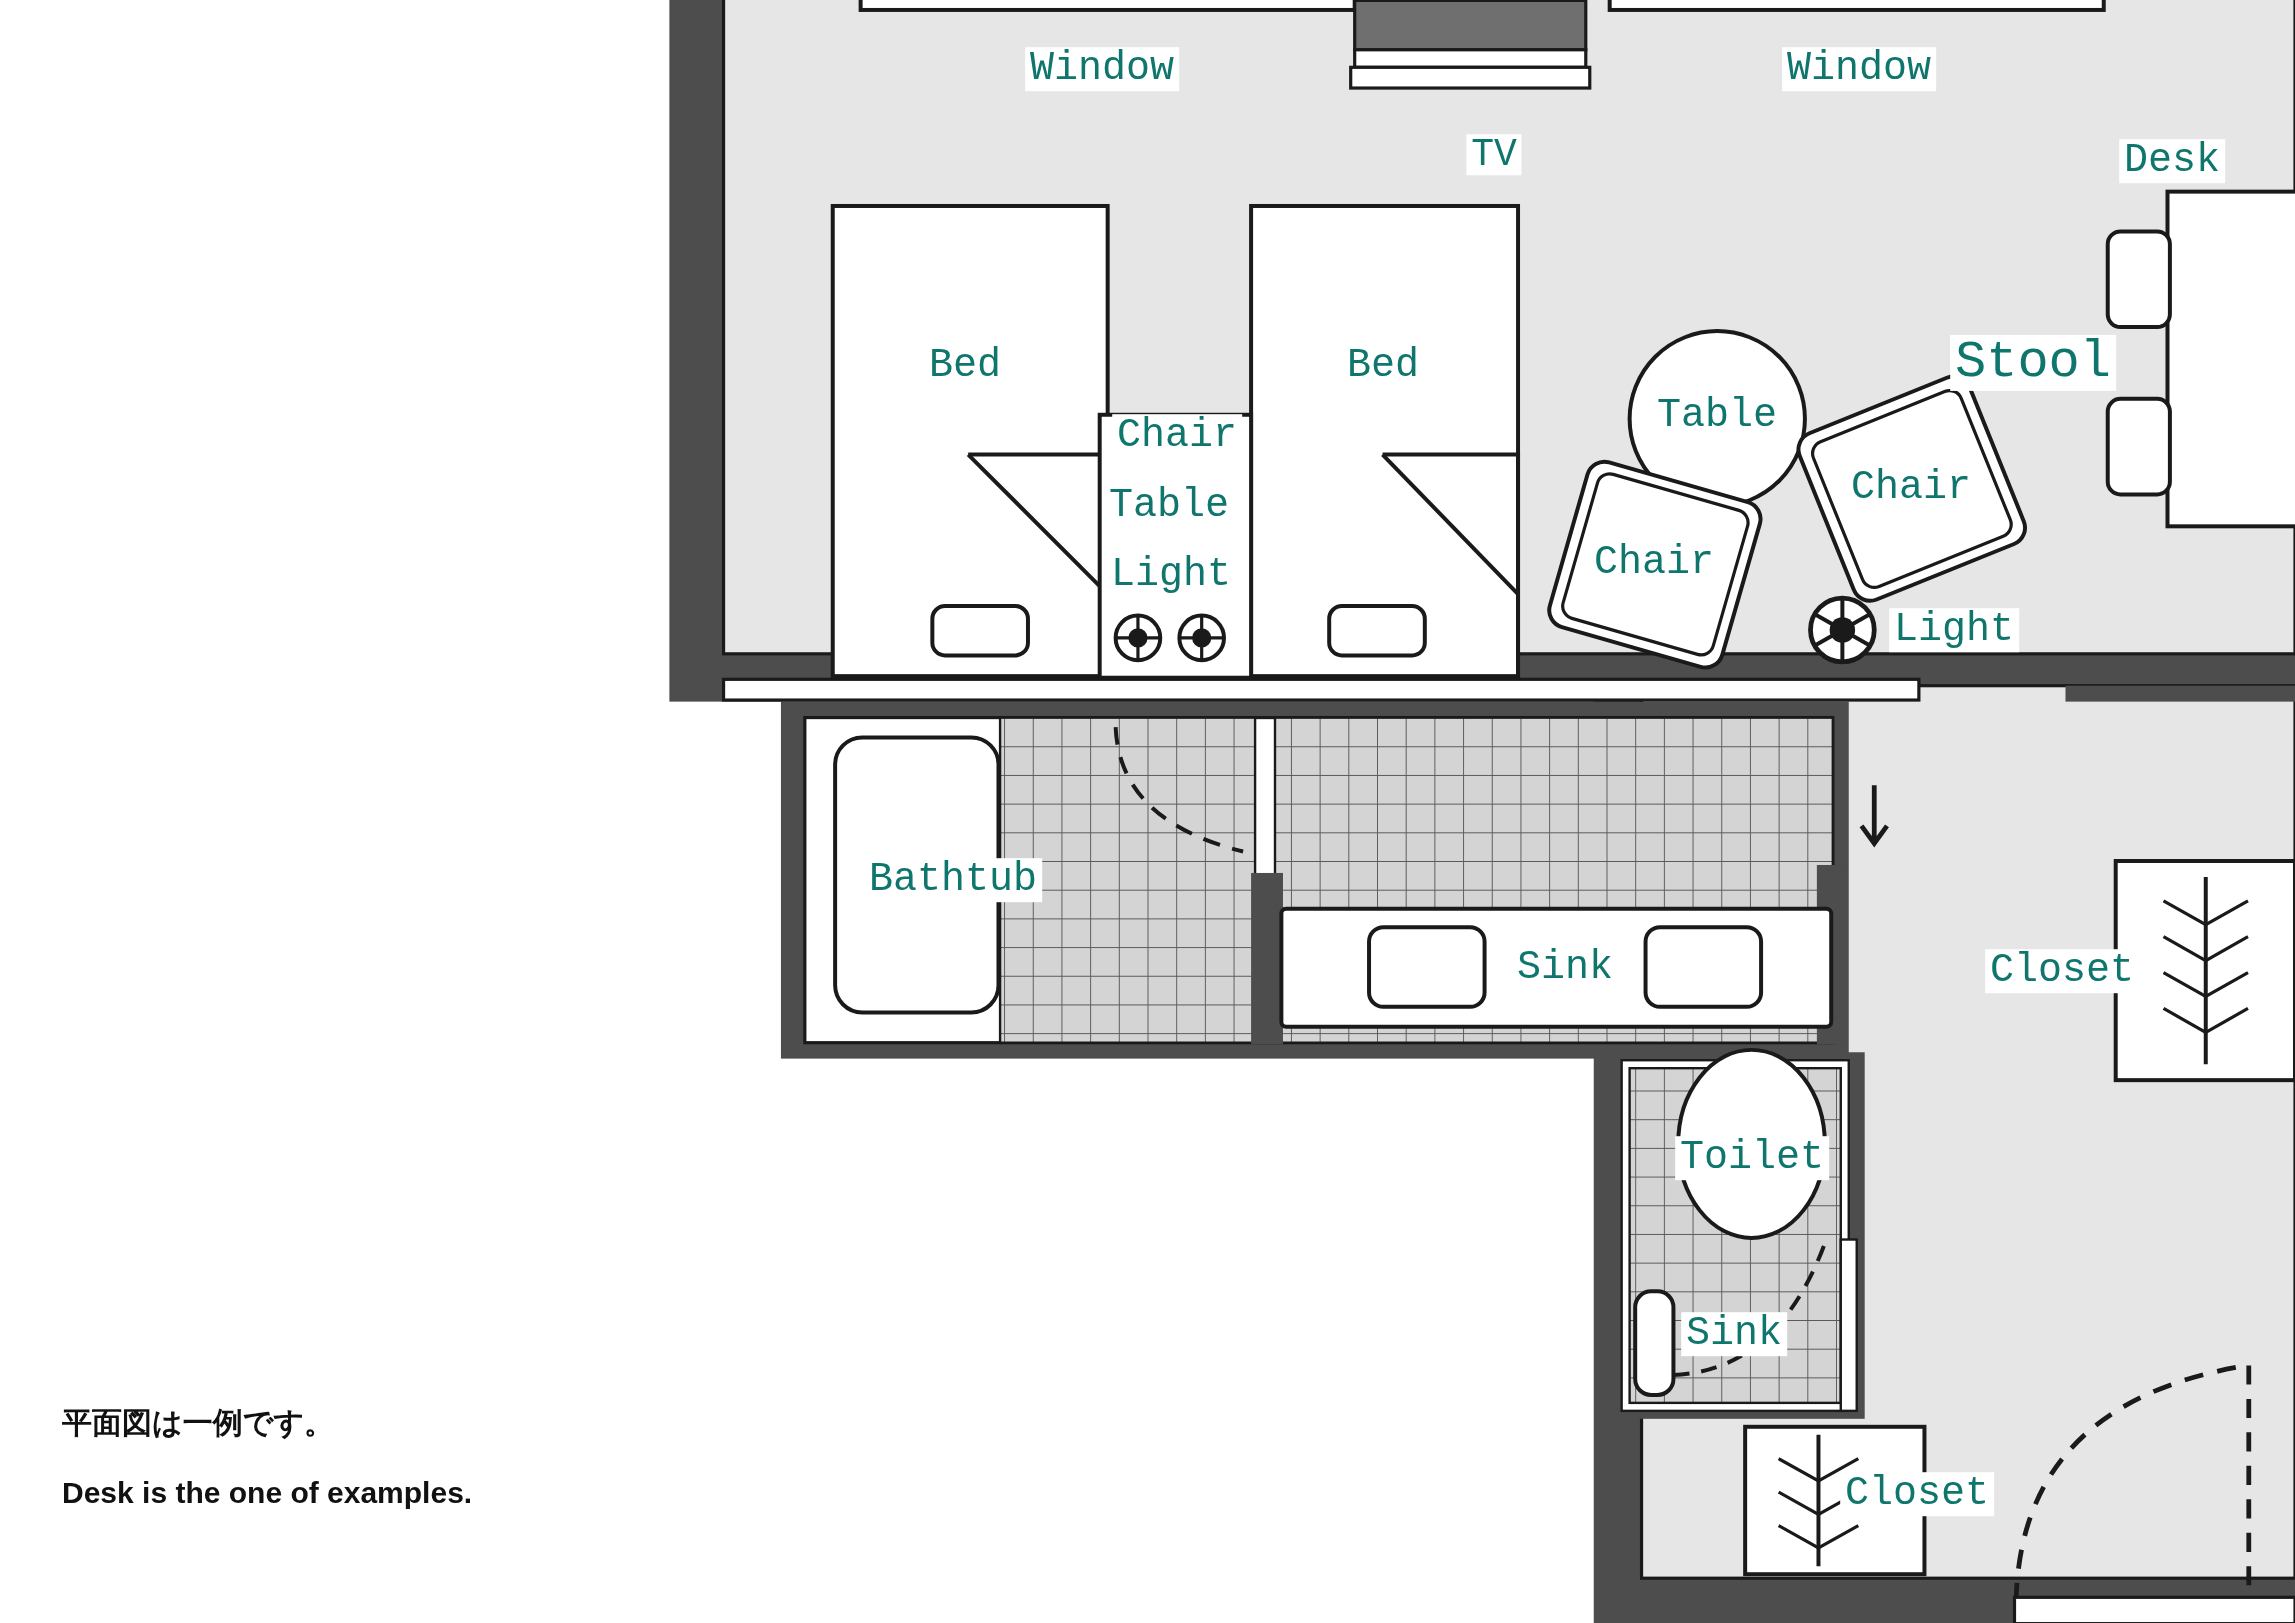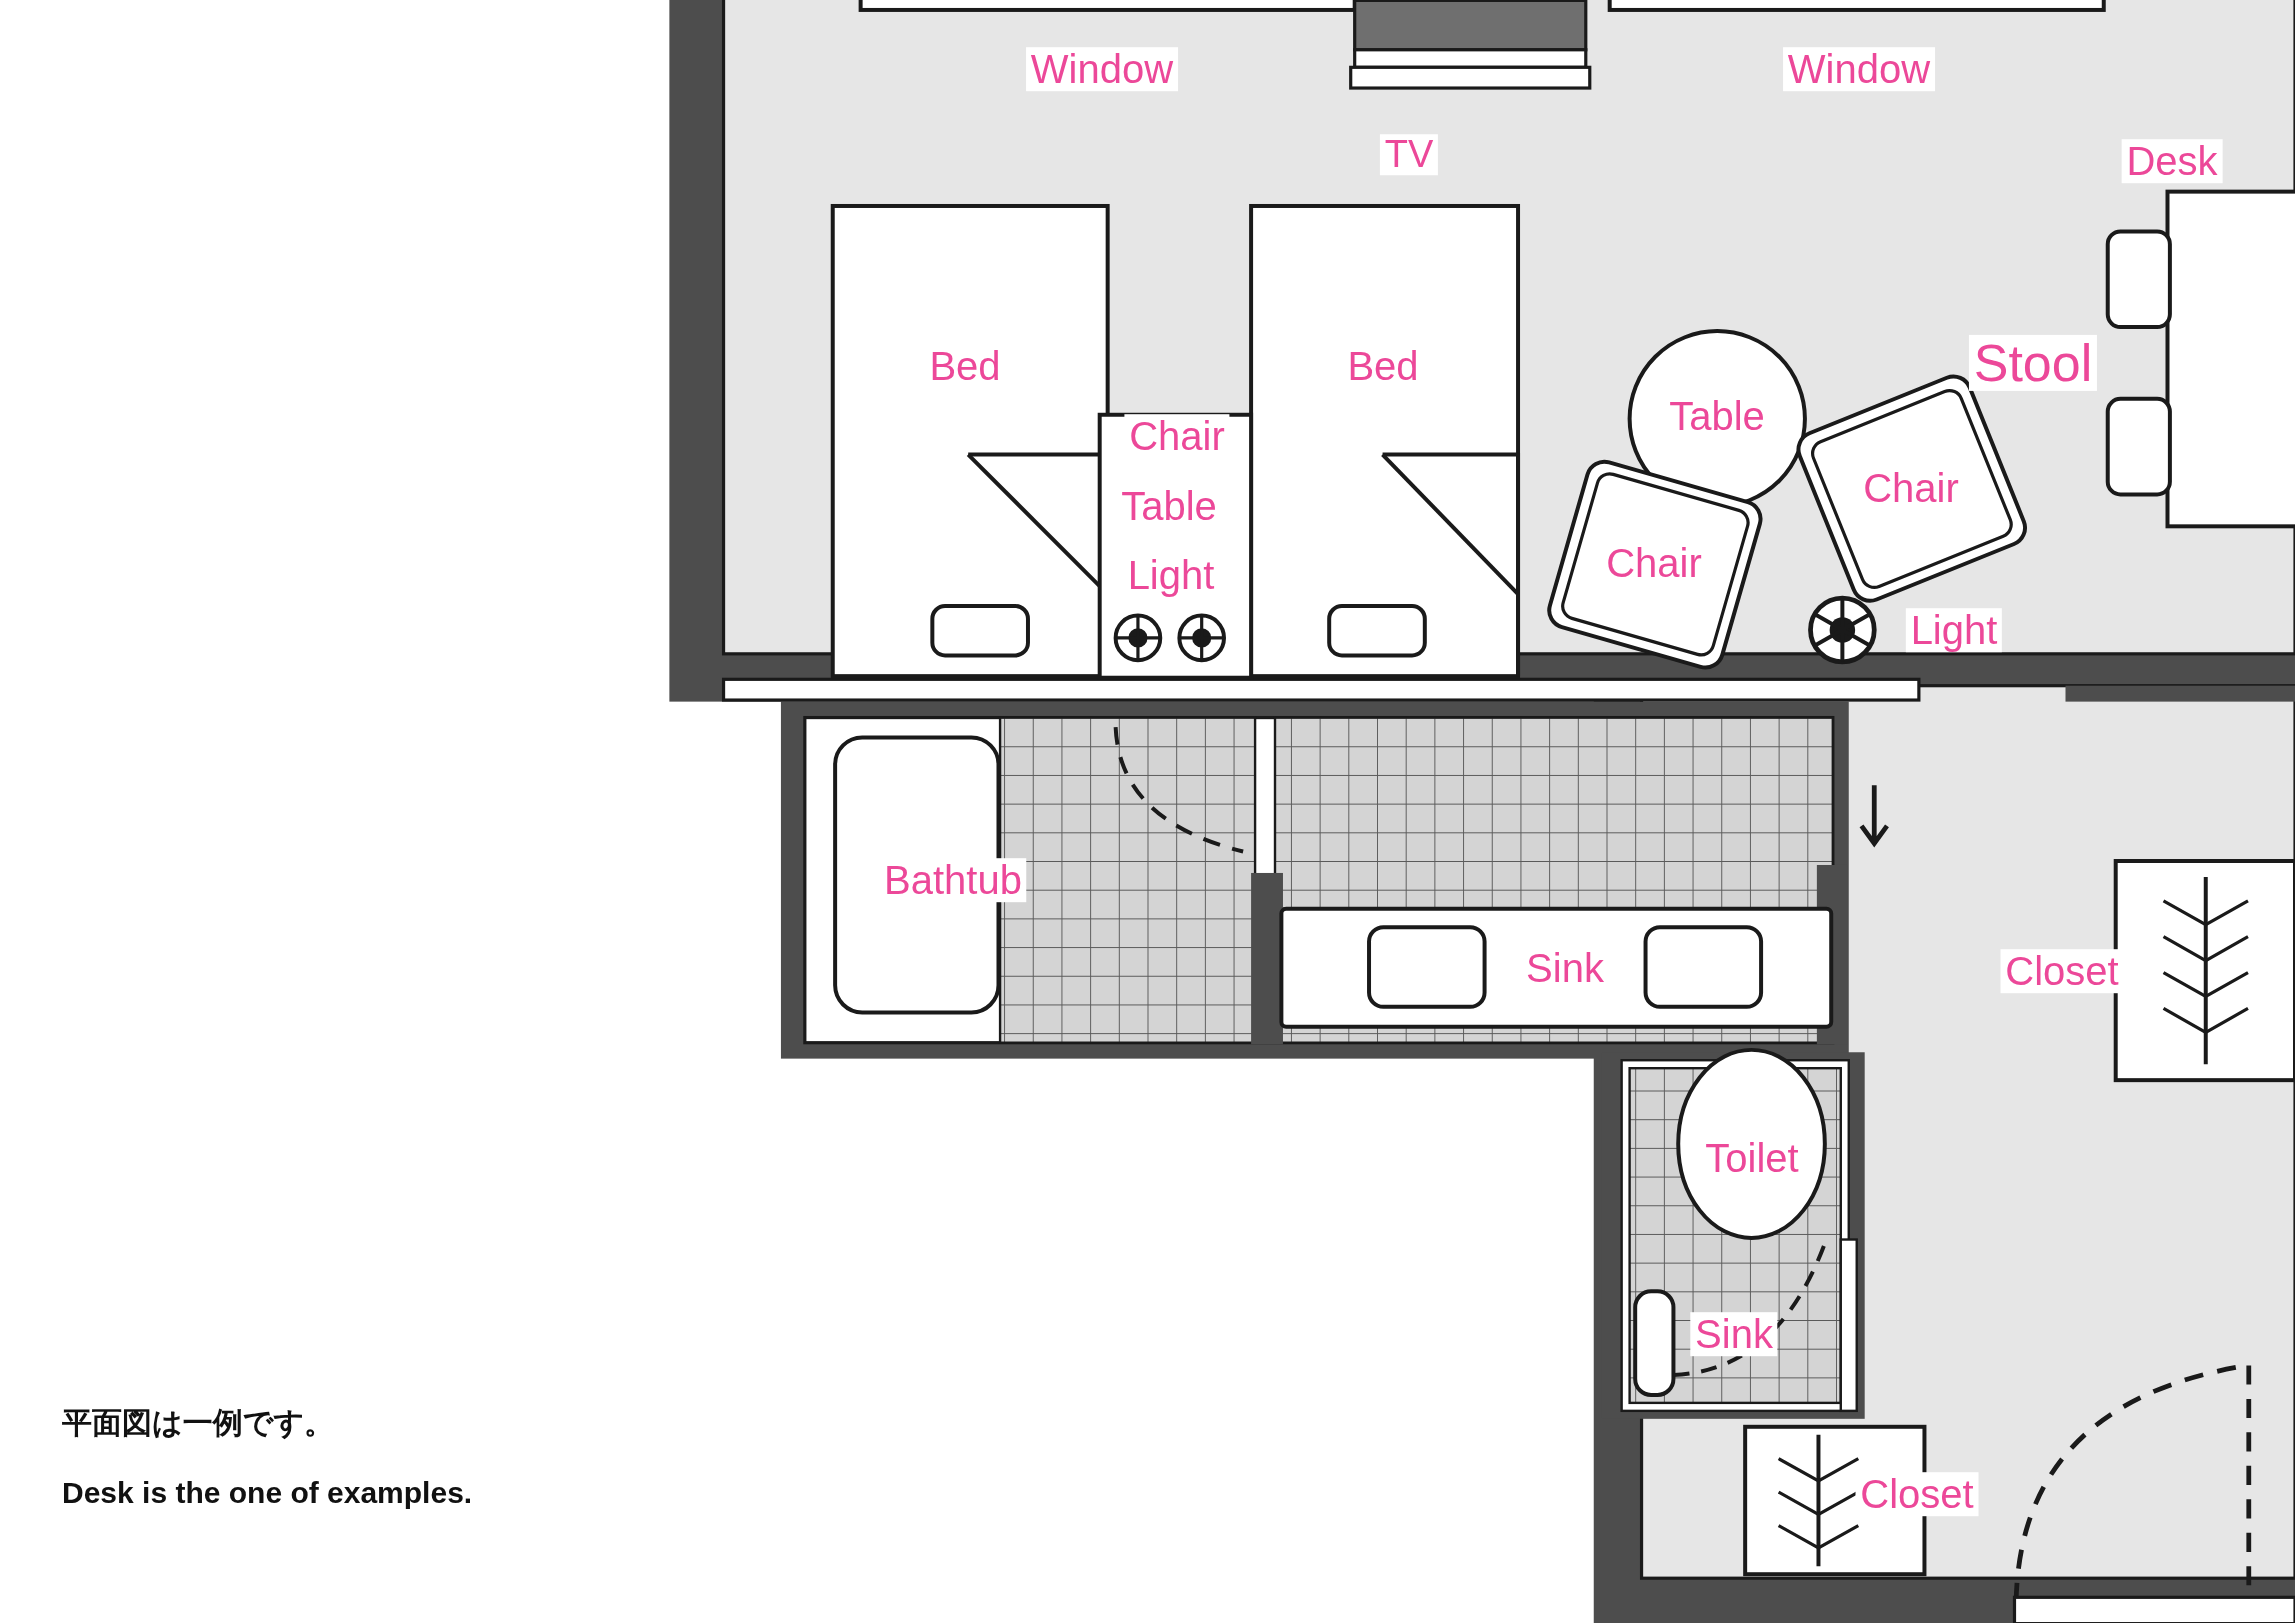--- a/index.html
+++ b/index.html
@@ -2,22 +2,22 @@
 <html style="font-size:12.8px"><head>
 <meta charset="utf-8">
 <style>
   html,body{margin:0;padding:0;background:#ffffff;}
   body{width:2295px;height:1624px;font-family:"Liberation Sans",sans-serif;overflow:hidden;position:relative;}
   #floorplan{position:absolute;left:0;top:0;width:2295px;height:1624px;}
   .cap{position:absolute;left:0;top:0;width:2295px;height:1624px;pointer-events:none;}
   .label{
     position:absolute;
     background:#ffffff;
-    color:#ec4899;
-    font-family:Liberation Sans, sans-serif;
+    color:#0f766e;
+    font-family:Liberation Mono, monospace;
     white-space:nowrap;
     line-height:1.05;
     padding:0.8px 4.8px;
     transform:translate(-50%,-50%);
   }
   .caption-block{position:absolute;left:62px;top:1283px;color:#111;}
   .caption-title{font-size:45px;font-weight:600;letter-spacing:0.4px;white-space:nowrap;}
   .caption-jp{font-size:30px;font-weight:600;margin-top:120px;white-space:nowrap;}
   .caption-en{font-size:30px;font-weight:600;margin-top:32px;white-space:nowrap;}
 </style>
@@ -166,21 +166,21 @@
   <g>
     <path d="M2530 2010 Q2535 1760 2820 1713" fill="none" stroke="#1a1a1a" stroke-width="6" stroke-dasharray="24 18"></path>
     <path d="M2822 1713 V2010" stroke="#1a1a1a" stroke-width="6" stroke-dasharray="24 18" fill="none"></path>
     <rect x="2528" y="2004" width="352" height="33" fill="#ffffff" stroke="#1a1a1a" stroke-width="4"></rect>
   </g>
 </svg>
 
 <div class="cap" id="labels">
     <div class="label" style="left: 1102px; top: 69px; font-size: 40px;">Window</div>
     <div class="label" style="left: 1859px; top: 69px; font-size: 40px;">Window</div>
-    <div class="label" style="left: 1409px; top: 155px; font-size: 38px;">TV</div>
+    <div class="label" style="left: 1494px; top: 155px; font-size: 38px;">TV</div>
     <div class="label" style="left: 2172px; top: 161px; font-size: 40px;">Desk</div>
     <div class="label" style="left: 965px; top: 366px; font-size: 40px;">Bed</div>
     <div class="label" style="left: 1383px; top: 366px; font-size: 40px;">Bed</div>
     <div class="label" style="left: 2033px; top: 363px; font-size: 52px;">Stool</div>
     <div class="label" style="left: 1717px; top: 416px; font-size: 40px;">Table</div>
     <div class="label" style="left: 1177px; top: 436px; font-size: 40px;">Chair</div>
     <div class="label" style="left: 1169px; top: 506px; font-size: 40px;">Table</div>
     <div class="label" style="left: 1911px; top: 488px; font-size: 40px;">Chair</div>
     <div class="label" style="left: 1171px; top: 575px; font-size: 40px;">Light</div>
     <div class="label" style="left: 1654px; top: 563px; font-size: 40px;">Chair</div>

